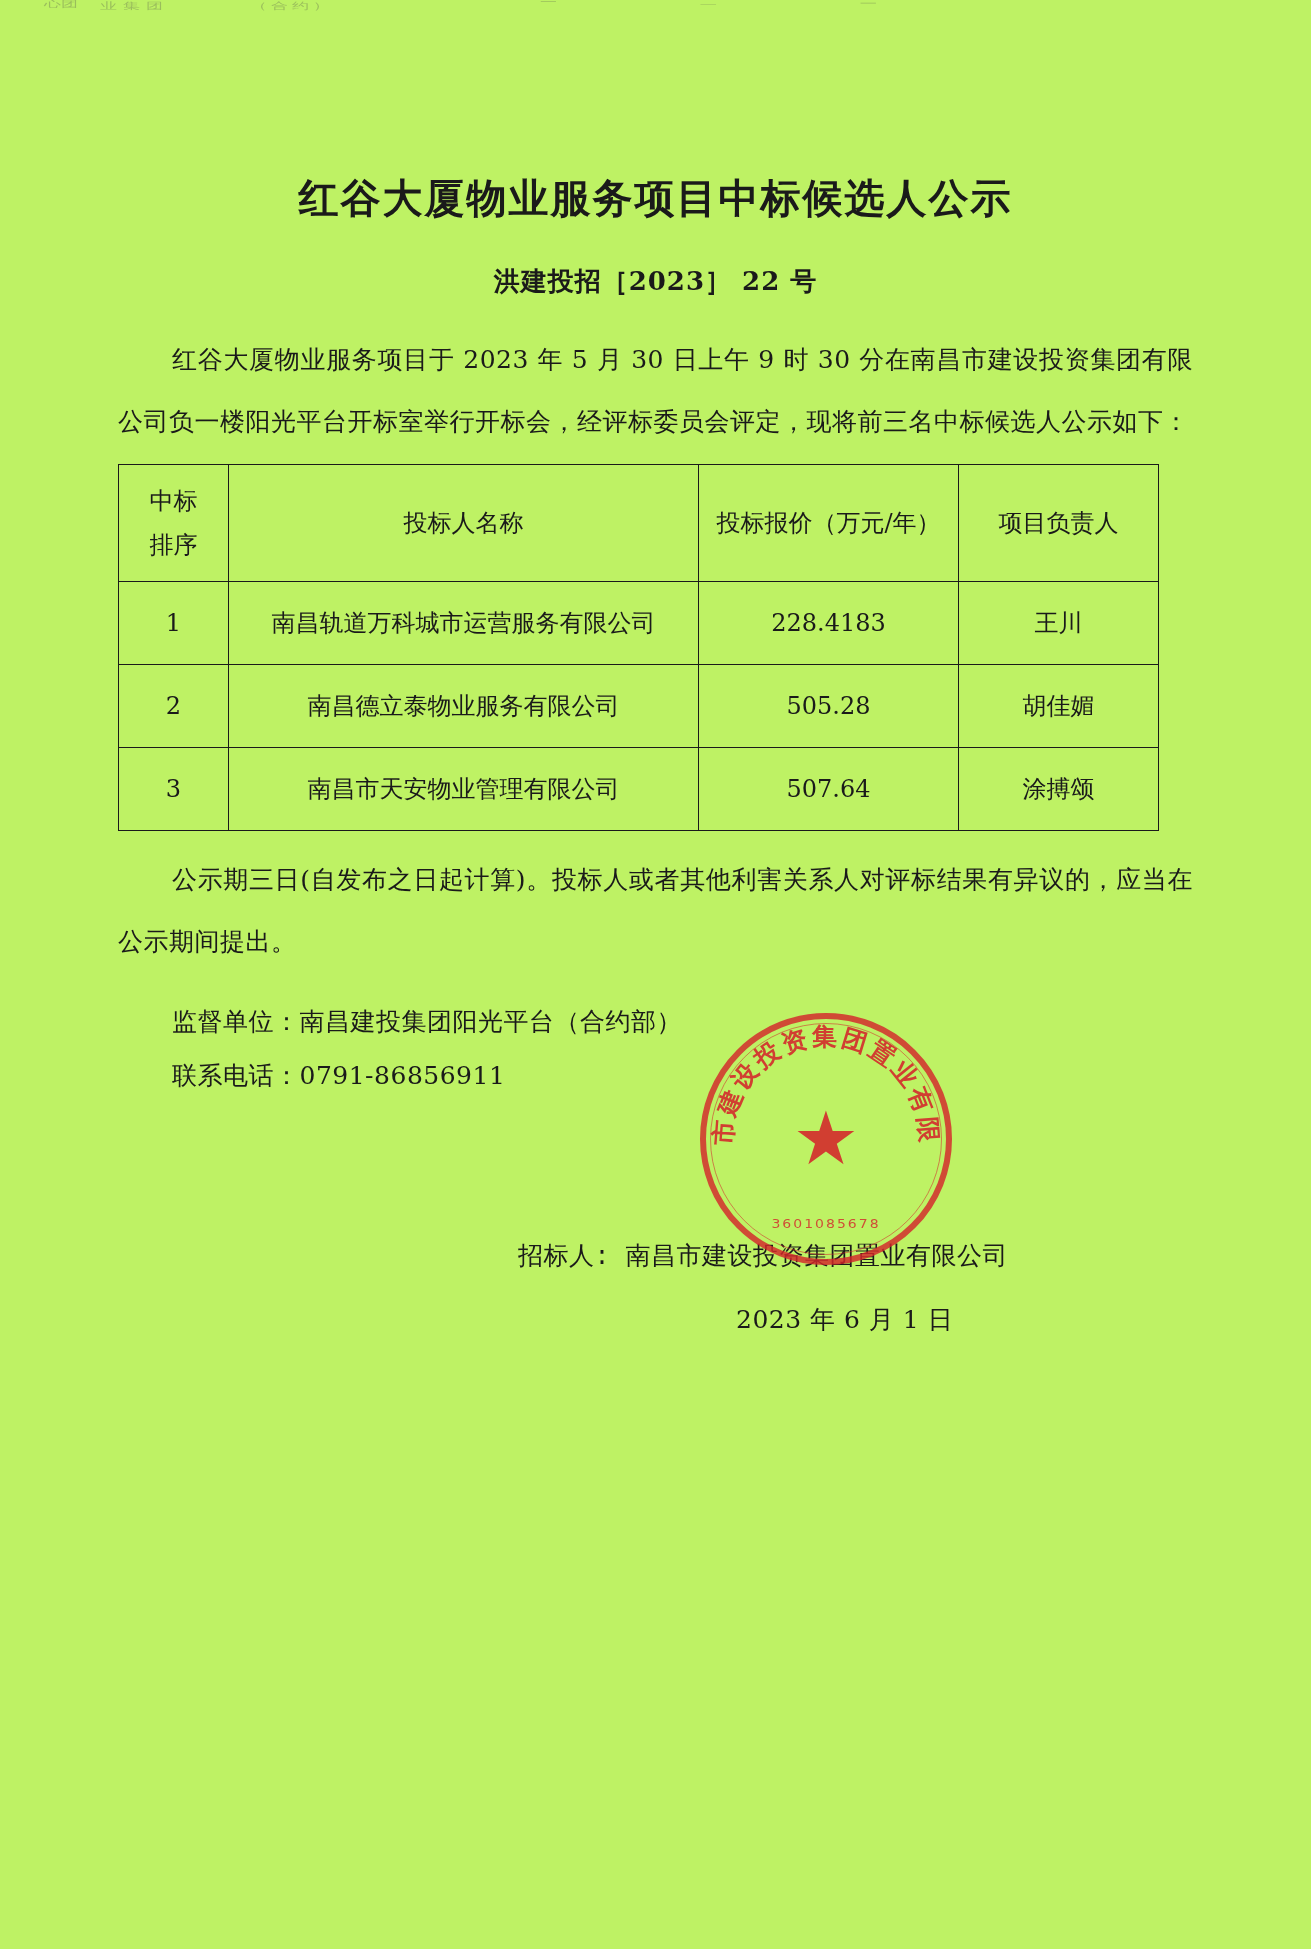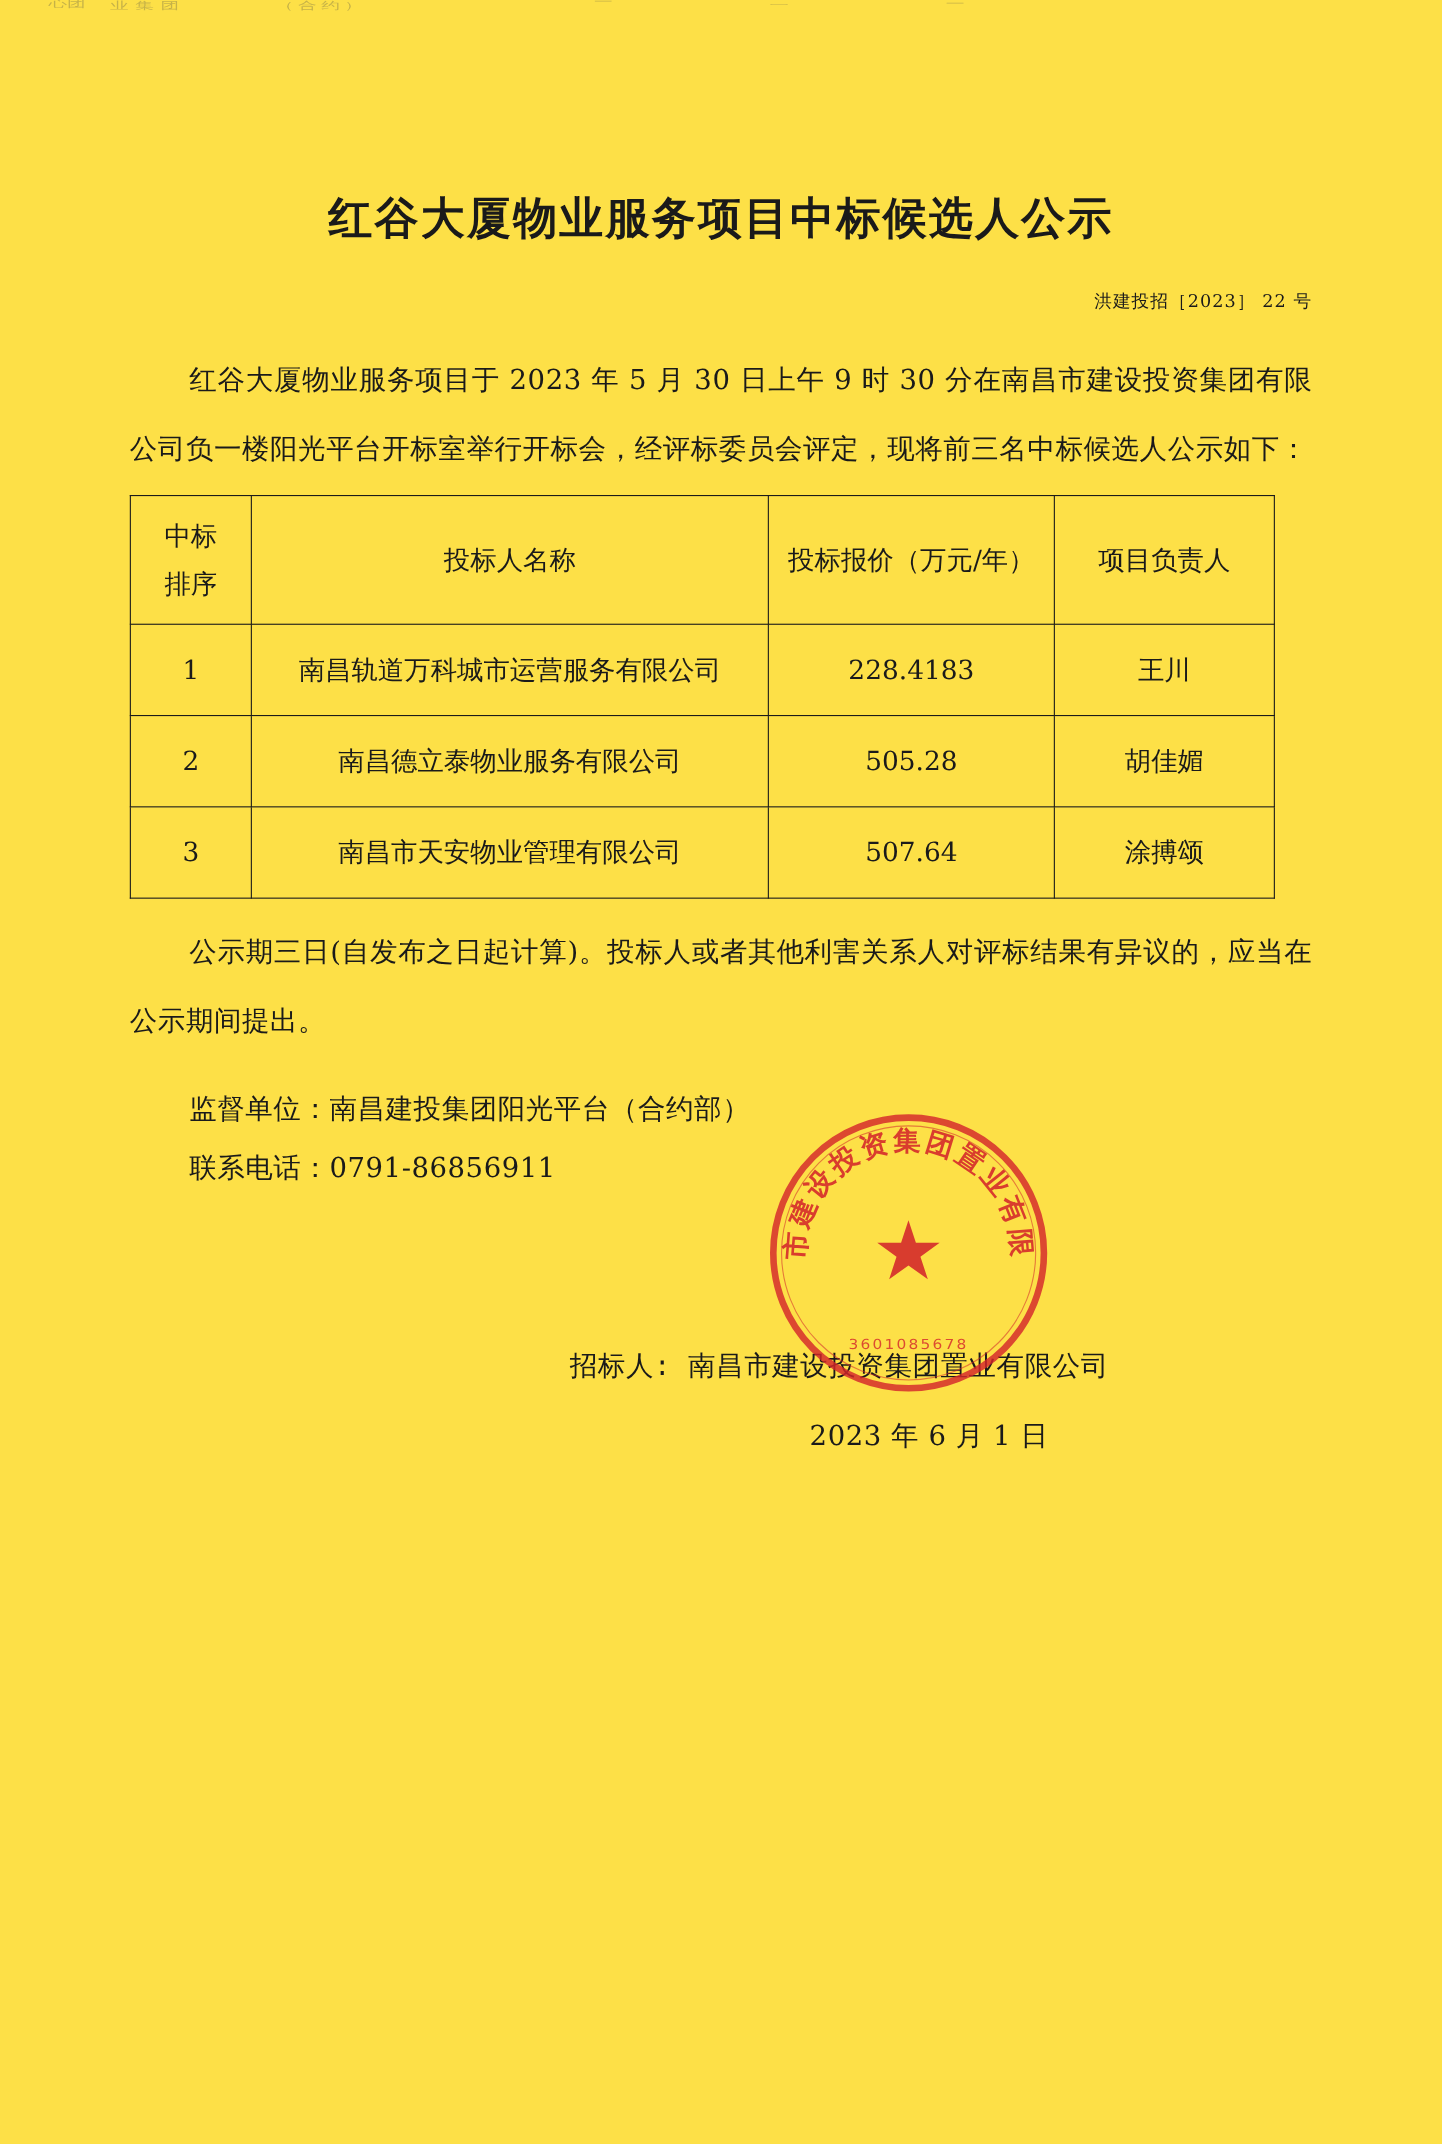--- a/index.html
+++ b/index.html
@@ -12,21 +12,21 @@
     height: 1949px;
     position: relative;
     font-family: "DejaVu Serif", "Liberation Serif", serif;
     color: #1a1a1a;
     overflow: hidden;
   }
 
   .page {
     position: absolute;
     inset: 0;
-    background: #fde047;
+    background: #bef264;
   }
 
   
   .scan-top {
     position: absolute;
     top: 0;
     left: 0;
     width: 1311px;
     height: 34px;
     overflow: hidden;
@@ -58,23 +58,23 @@
     margin-top: 168px;
     text-align: center;
     font-size: 40px;
     font-weight: bold;
     letter-spacing: 2px;
     font-family: "DejaVu Serif", "Liberation Serif", serif;
   }
 
   .doc-number {
     margin-top: 38px;
-    text-align: right;
-    font-size: 16px;
-    font-weight: normal;
+    text-align: center;
+    font-size: 26px;
+    font-weight: bold;
     letter-spacing: 1px;
   }
 
   .para {
     margin-top: 30px;
     font-size: 25px;
     line-height: 62px;
     text-indent: 54px;
     text-align: justify;
     letter-spacing: 0.5px;

